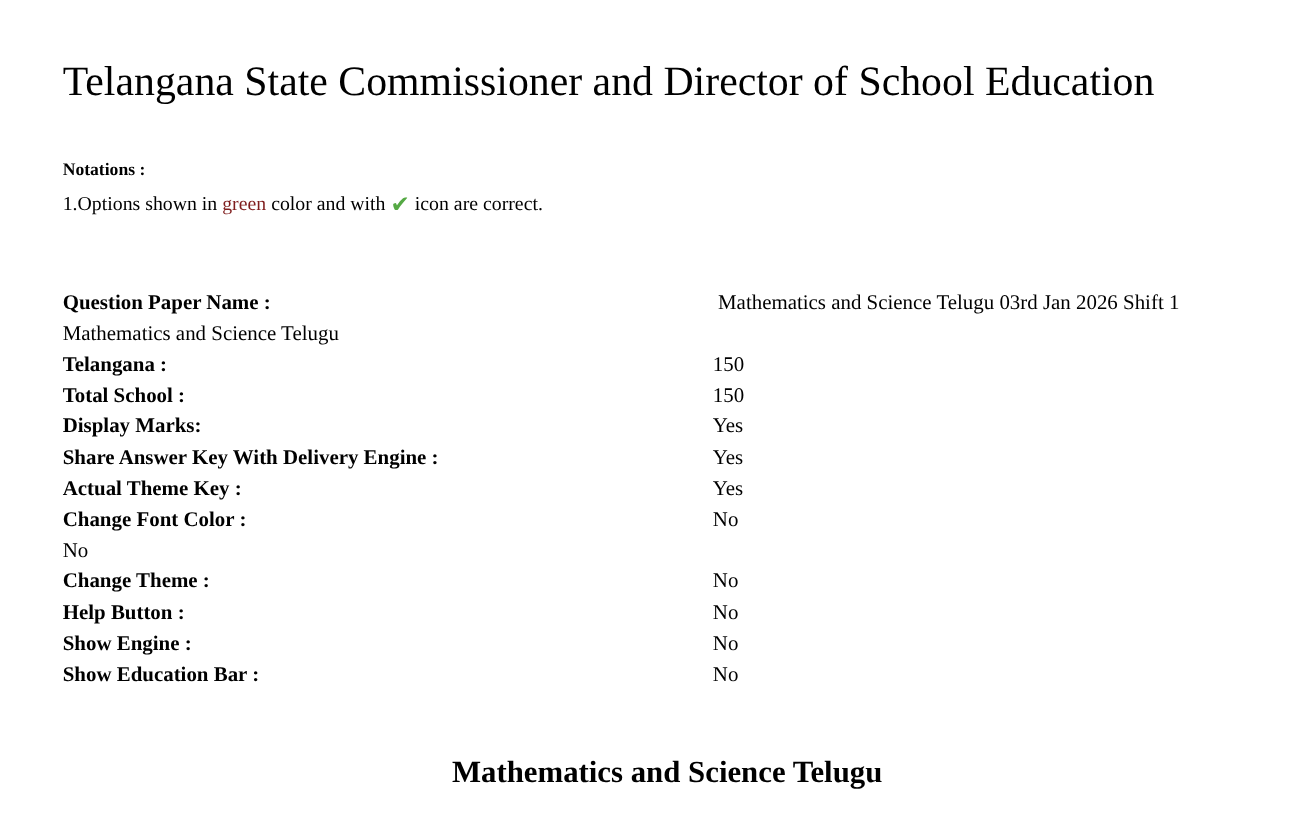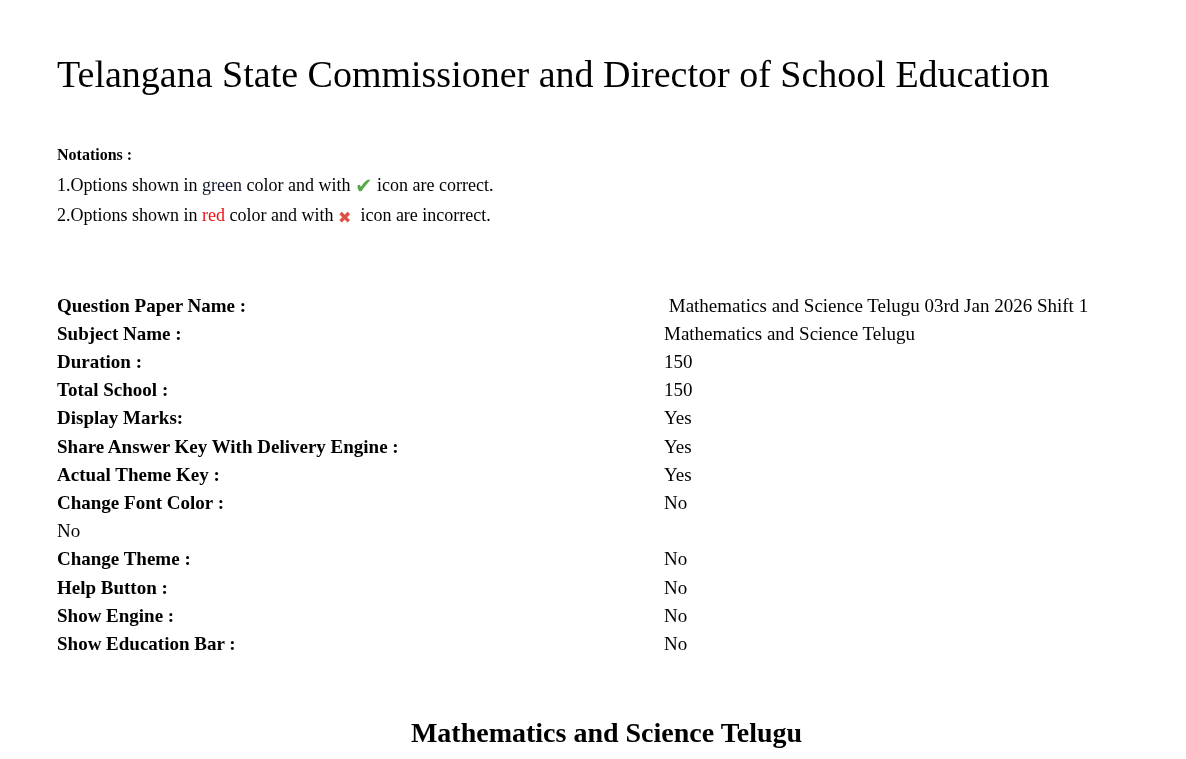--- a/index.html
+++ b/index.html
@@ -30,21 +30,21 @@
   .notations-heading {
     font-size: 16px;
     font-weight: bold;
     line-height: 30px;
   }
   .notation-line {
     font-size: 18px;
     line-height: 30px;
     white-space: pre-wrap;
   }
-  .word-green { color: #0f172a; }
+  .word-green { color: #7f1d1d; }
   .word-red   { color: #ee1111; }
   .icon {
     font-family: "DejaVu Sans", sans-serif;
     display: inline-block;
     vertical-align: -2px;
   }
   .check-icon {
     color: #55a944;
     font-size: 21px;
     line-height: 1;
@@ -55,21 +55,20 @@
     line-height: 1;
   }
   .details {
     margin-top: 62px;
   }
   .detail-row {
     display: grid;
     grid-template-columns: 591px 1fr;
     line-height: 28.2px;
     font-size: 19px;
-    gap: 16px;
   }
   .detail-label {
     font-weight: bold;
   }
   .detail-value {
     white-space: pre-wrap;
   }
   .section-title {
     margin: 58px 0 0 0;
     font-size: 28px;
@@ -83,34 +82,32 @@
 
 <div class="page">
 
   <h1 class="main-title">Telangana State Commissioner and Director of School Education</h1>
 
   <div class="notations">
     <div class="notations-heading">Notations :</div>
 
     <div class="notation-line"><span>1.Options shown in </span><span class="word-green">green</span><span> color and with </span><span class="icon check-icon">✔</span><span> icon are correct.</span></div>
 
-    <div class="notation-line"><span>2.Options shown in </span><span class="word-red">red</span><span> color and with </span><span class="icon cross-icon">✖</span><span>  icon are incorrect.</span></div>
   </div>
 
   <div class="details">
     <div class="detail-row">
       <div class="detail-label">Question Paper Name :</div>
       <div class="detail-value"> Mathematics and Science Telugu 03rd Jan 2026 Shift 1</div>
     </div>
     <div class="detail-row">
-      <div class="detail-label">Subject Name :</div>
       <div class="detail-value">Mathematics and Science Telugu</div>
     </div>
     <div class="detail-row">
-      <div class="detail-label">Duration :</div>
+      <div class="detail-label">Telangana :</div>
       <div class="detail-value">150</div>
     </div>
     <div class="detail-row">
       <div class="detail-label">Total School :</div>
       <div class="detail-value">150</div>
     </div>
     <div class="detail-row">
       <div class="detail-label">Display Marks:</div>
       <div class="detail-value">Yes</div>
     </div>

